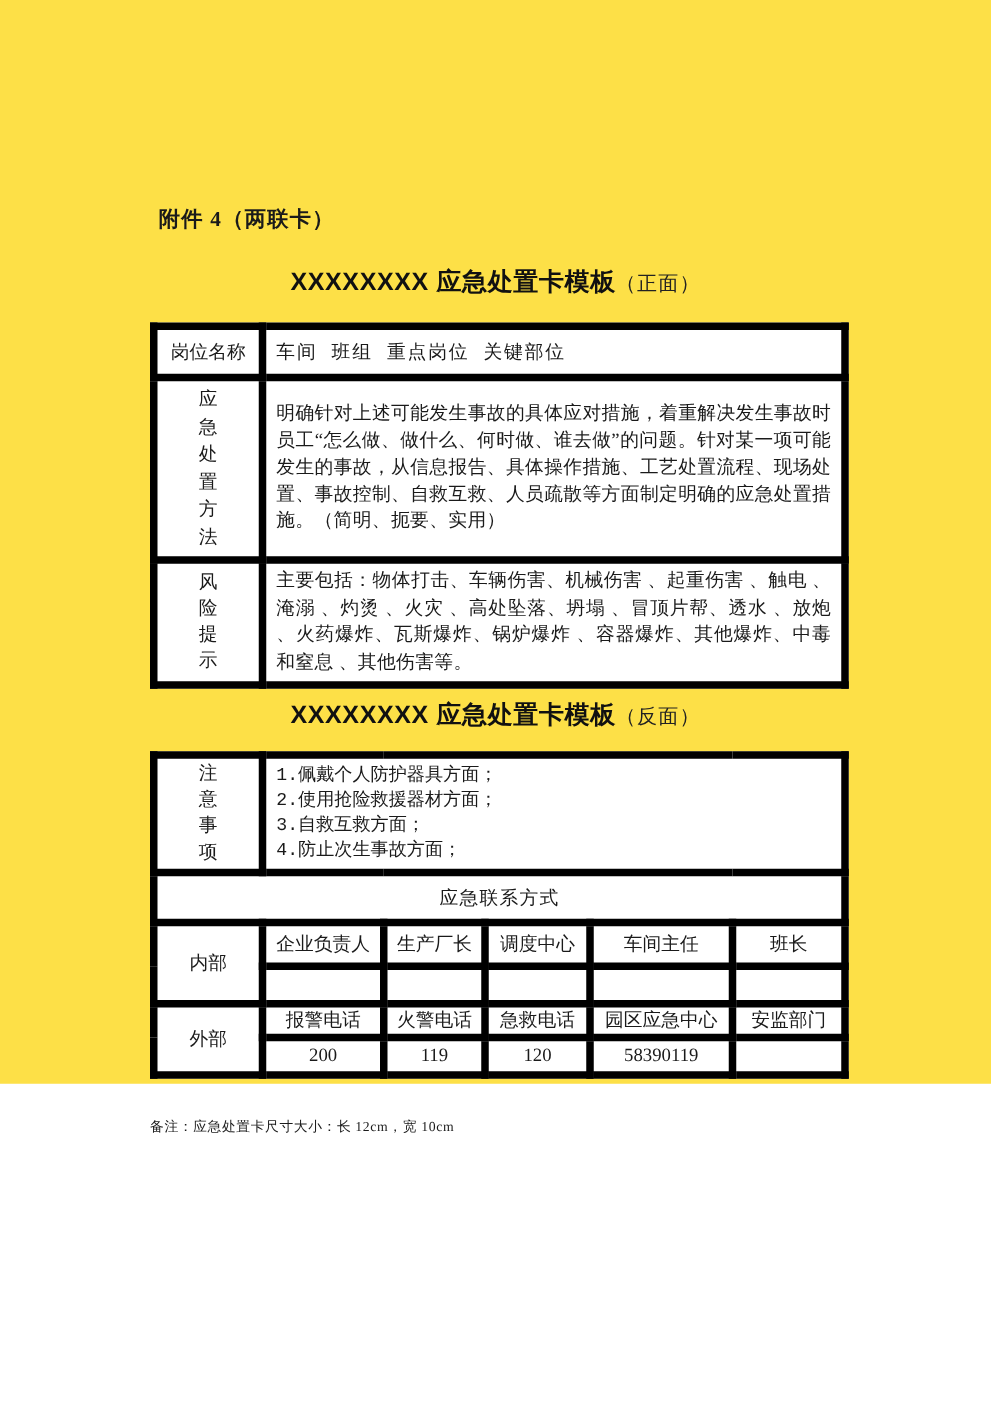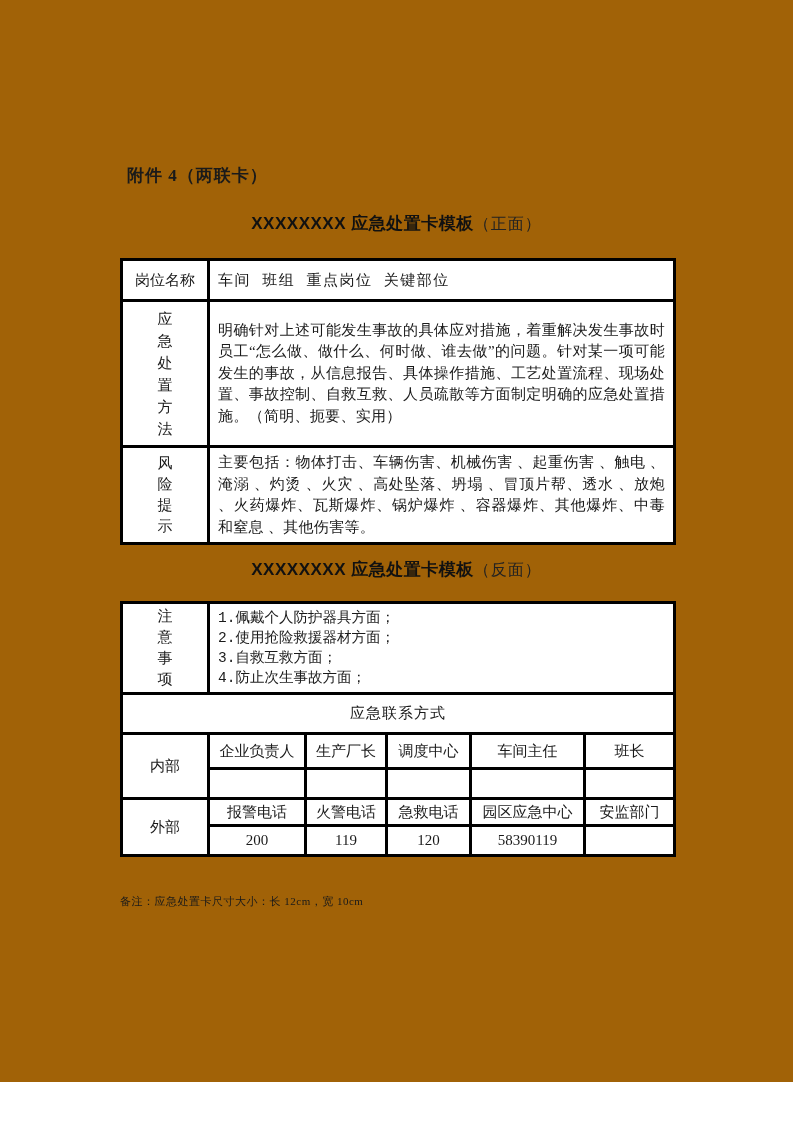--- a/index.html
+++ b/index.html
@@ -3,54 +3,54 @@
 <meta charset="utf-8">
 <style>
   * { margin: 0; padding: 0; box-sizing: border-box; }
   html, body { background: #ffffff; }
   body {
     width: 793px; height: 1122px;
     position: relative;
     font-family: "Liberation Serif", serif;
     color: #1a1a1a;
   }
-  .page { position: absolute; left: 0; top: 0; width: 793px; height: 1082px; background: #a16207; }
+  .page { position: absolute; left: 0; top: 0; width: 793px; height: 867px; background: #fde047; }
 
   .attachment {
     position: absolute; left: 127px; top: 164px;
     font-size: 17px; font-weight: bold;
     letter-spacing: 1px;
   }
 
   .card-title {
     position: absolute; left: 120px; width: 553px;
     text-align: center; white-space: nowrap;
   }
   .card-title .main {
     font-family: "Liberation Sans", sans-serif;
-    font-weight: bold; font-size: 17px; color: #111;
+    font-weight: bold; font-size: 20px; color: #111;
     letter-spacing: 0.5px;
   }
   .card-title .suffix {
     font-family: "Liberation Serif", serif;
     font-weight: normal; font-size: 16px; color: #222;
     letter-spacing: 1px;
   }
   #title-front { top: 212px; }
   #title-back  { top: 558px; }
 
   table.card {
     position: absolute; left: 120px; width: 553px;
     border-collapse: collapse; table-layout: fixed;
     background: #fff;
   }
   #table-front { top: 258px; }
   #table-back  { top: 601px; }
   table.card td {
-    border: 3px solid #000000;
+    border: 6px solid #000000;
     vertical-align: middle;
     font-size: 15px;
     overflow: hidden;
   }
 
   .label-cell { text-align: center; padding: 2px; }
   .vlabel {
     display: inline-block; width: 1.05em;
     word-break: break-all; line-height: 21px;
     font-size: 15px; text-align: center;

